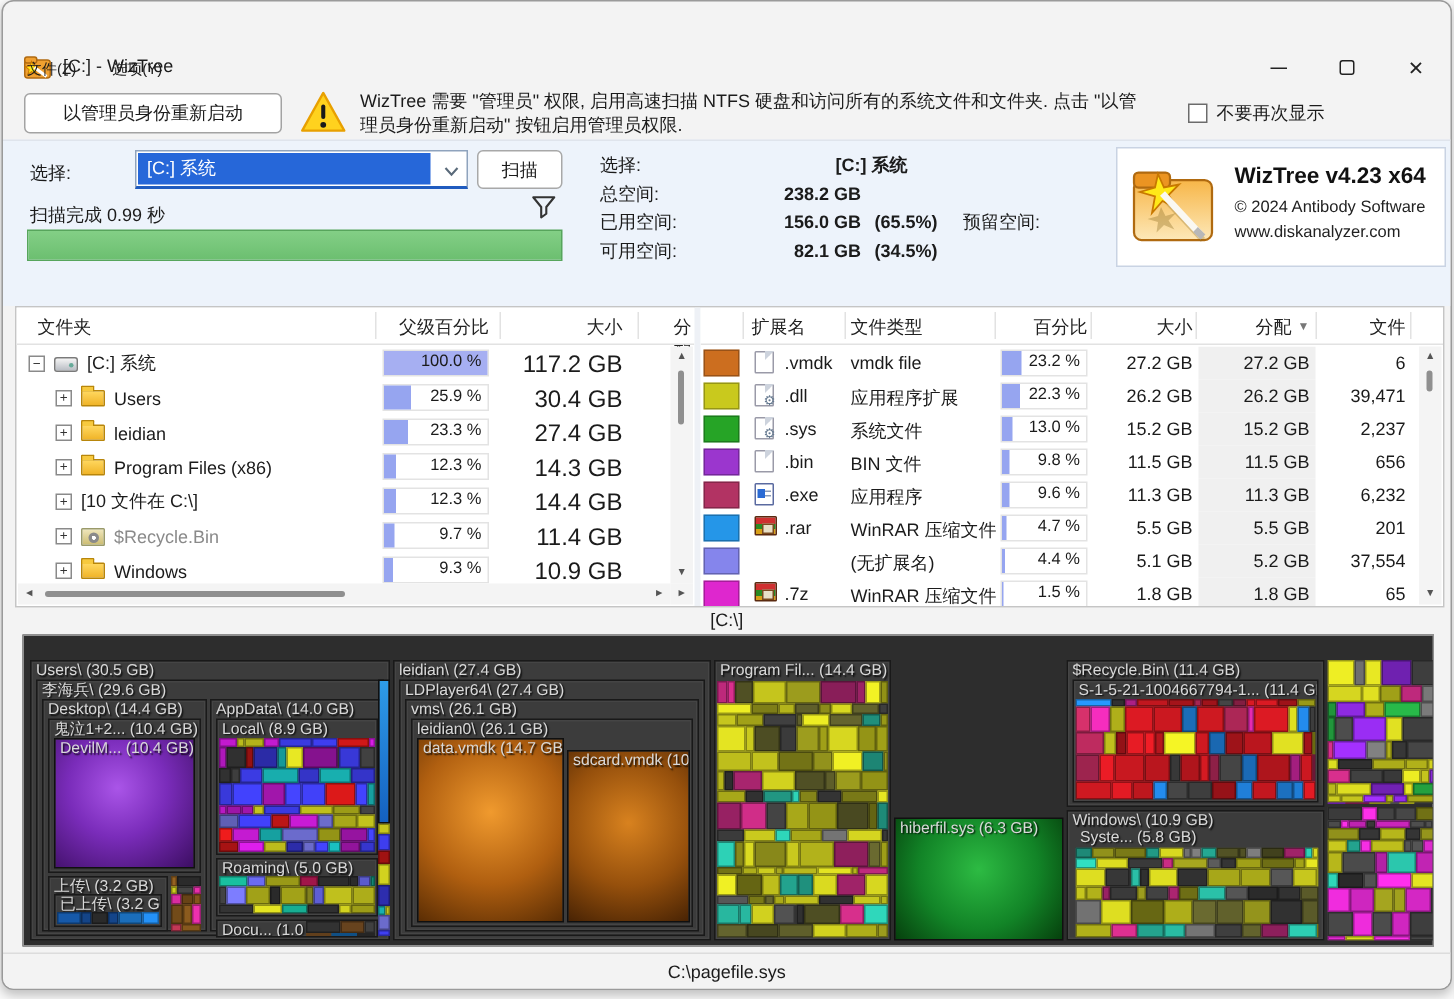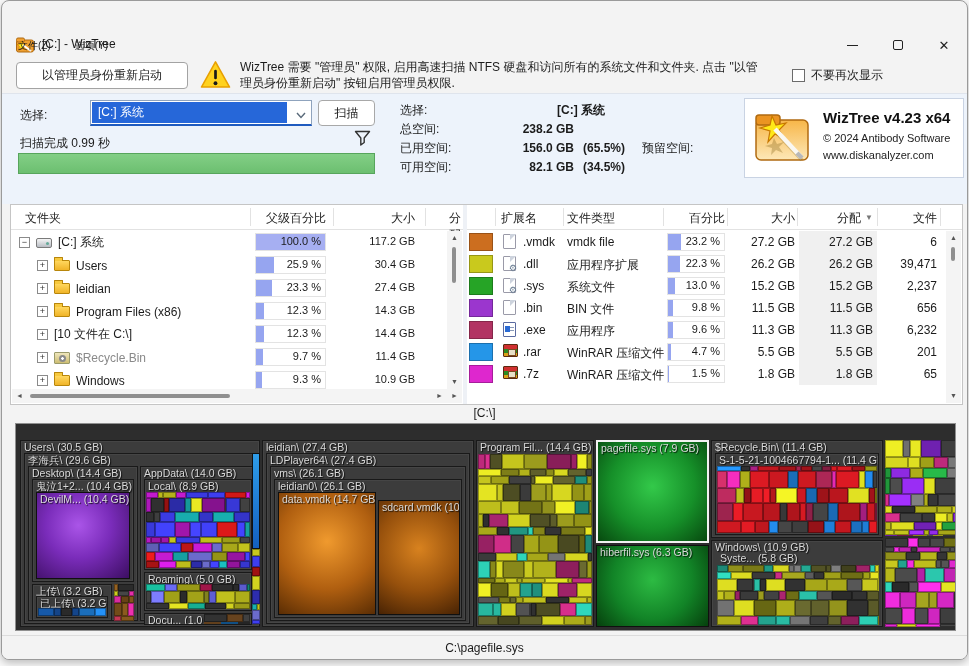--- a/index.html
+++ b/index.html
@@ -80,21 +80,21 @@
   .ficon.drive{width:16px;height:10px;background:linear-gradient(#f5f5f5,#b9bdc4);border:1px solid #7a7a7a;border-radius:2px;}
   .ficon.drive::after{content:"";position:absolute;right:2px;top:3px;width:3px;height:3px;border-radius:50%;background:#6a9;}
   .ficon.recycle{width:16px;height:12px;background:linear-gradient(#efe6bc,#cdbd72);border:1px solid #9a9a6a;border-radius:1px;}
   .ficon.recycle::after{content:"";position:absolute;left:4px;top:2px;width:7px;height:7px;border-radius:50%;background:radial-gradient(circle,#fff 25%,#8a8a8a 30%,#8a8a8a 100%);}
   .fname-text{margin-left:6px;}
   .fname-text.muted{color:#8a8a8a;}
   .pct-cell{position:absolute;left:244px;top:2px;width:71px;height:18px;border:1px solid #e3e3e3;background:#fff;}
   .pct-fill{position:absolute;left:0;top:0;bottom:0;background:#96a5f0;}
   .pct-fill.full{background:#a6aff2;}
   .pct-text{position:absolute;right:4px;top:1px;font-size:11px;color:#1b1b1b;}
-  .f-size{position:absolute;left:330px;top:4px;width:74px;text-align:right;font-size:11px;color:#1b1b1b;}
+  .f-size{position:absolute;left:330px;top:4px;width:74px;text-align:right;font-size:16px;color:#1b1b1b;}
   
   .xtr{position:relative;height:22px;}
   .swatch{position:absolute;left:2px;top:2px;width:24px;height:18px;border:1px solid rgba(0,0,0,.25);}
   .xicon{position:absolute;left:36px;top:3px;width:13px;height:15px;}
   .xicon.file,.xicon.dll{background:#fff;border:1px solid #9a9aa8;border-radius:1px;}
   .xicon.file::before,.xicon.dll::before{content:"";position:absolute;right:-1px;top:-1px;border:3px solid;
     border-color:#cdd3dd transparent transparent #cdd3dd;}
   .xicon.dll::after{content:"⚙";position:absolute;right:-2px;bottom:-3px;font-size:9px;color:#667a90;}
   .xicon.exe{background:#fff;border:1px solid #5a6aa0;border-radius:1px;}
   .xicon.exe::before{content:"";position:absolute;left:1px;top:3px;width:5px;height:6px;background:#2a6ad4;}
@@ -456,20 +456,33 @@
             <span class="xicon rar"></span>
             <span class="x-ext">.rar</span>
             <span class="x-type">WinRAR 压缩文件</span>
             <div class="x-pct">
               <div class="pct-fill" style="width: 4.7%;"></div>
               <span class="pct-text">4.7 %</span>
             </div>
             <div class="x-size">5.5 GB</div>
             <div class="x-alloc">5.5 GB</div>
             <div class="x-files">201</div>
+          </div>
+          <div class="xtr">
+            <div class="x-allocbg"></div>
+            <div class="swatch" style="background: rgb(133, 133, 236);"></div>
+            <span class="x-ext"></span>
+            <span class="x-type">(无扩展名)</span>
+            <div class="x-pct">
+              <div class="pct-fill" style="width: 4.4%;"></div>
+              <span class="pct-text">4.4 %</span>
+            </div>
+            <div class="x-size">5.1 GB</div>
+            <div class="x-alloc">5.2 GB</div>
+            <div class="x-files">37,554</div>
           </div>
           <div class="xtr">
             <div class="x-allocbg"></div>
             <div class="swatch" style="background: rgb(222, 39, 206);"></div>
             <span class="xicon rar"></span>
             <span class="x-ext">.7z</span>
             <span class="x-type">WinRAR 压缩文件</span>
             <div class="x-pct">
               <div class="pct-fill" style="width: 1.5%;"></div>
               <span class="pct-text">1.5 %</span>
@@ -792,23 +805,20 @@
         <div class="tile" style="left: 58.2422px; top: 149.425px; width: 23.4589px; height: 12.6811px; background: rgb(78, 78, 35);"></div>
         <div class="tile" style="left: 81.7011px; top: 149.425px; width: 16.5945px; height: 12.6811px; background: rgb(215, 47, 140);"></div>
         <div class="tile" style="left: 98.2956px; top: 149.425px; width: 15.7044px; height: 12.6811px; background: rgb(47, 215, 187);"></div>
         <div class="tile" style="left: 0px; top: 162.106px; width: 20.219px; height: 8.89418px; background: rgb(100, 100, 46);"></div>
         <div class="tile" style="left: 20.219px; top: 162.106px; width: 20.5387px; height: 8.89418px; background: rgb(71, 71, 32);"></div>
         <div class="tile" style="left: 40.7577px; top: 162.106px; width: 22.7548px; height: 8.89418px; background: rgb(95, 95, 43);"></div>
         <div class="tile" style="left: 63.5125px; top: 162.106px; width: 22.7197px; height: 8.89418px; background: rgb(210, 210, 31);"></div>
         <div class="tile" style="left: 86.2322px; top: 162.106px; width: 21.232px; height: 8.89418px; background: rgb(173, 173, 26);"></div>
         <div class="tile" style="left: 107.464px; top: 162.106px; width: 6.53576px; height: 8.89418px; background: rgb(156, 156, 29);"></div>
       </div>
-      <div class="tnode block selected" style="left: 580px; top: 16px; width: 113px; height: 103px; background: radial-gradient(circle at 50% 45%, rgb(51, 201, 74) 0%, rgb(22, 144, 41) 55%, rgb(7, 73, 15) 100%);">
-        <div class="tlabel">pagefile.sys (7.9 GB)</div>
-      </div>
       <div class="tnode block" style="left: 580px; top: 121px; width: 113px; height: 82px; background: radial-gradient(circle at 50% 42%, rgb(45, 187, 67) 0%, rgb(18, 132, 39) 55%, rgb(6, 64, 13) 100%);">
         <div class="tlabel">hiberfil.sys (6.3 GB)</div>
       </div>
       <div class="tnode dir" style="left: 695px; top: 16px; width: 172px; height: 98px;">
         <div class="tlabel">$Recycle.Bin\ (11.4 GB)</div>
       </div>
       <div class="tnode dir" style="left: 699px; top: 29px; width: 164px; height: 82px;">
         <div class="tlabel">S-1-5-21-1004667794-1... (11.4 GB)</div>
       </div>
       <div class="tnode mosaic" style="left: 701px; top: 42px; width: 160px; height: 67px;">

